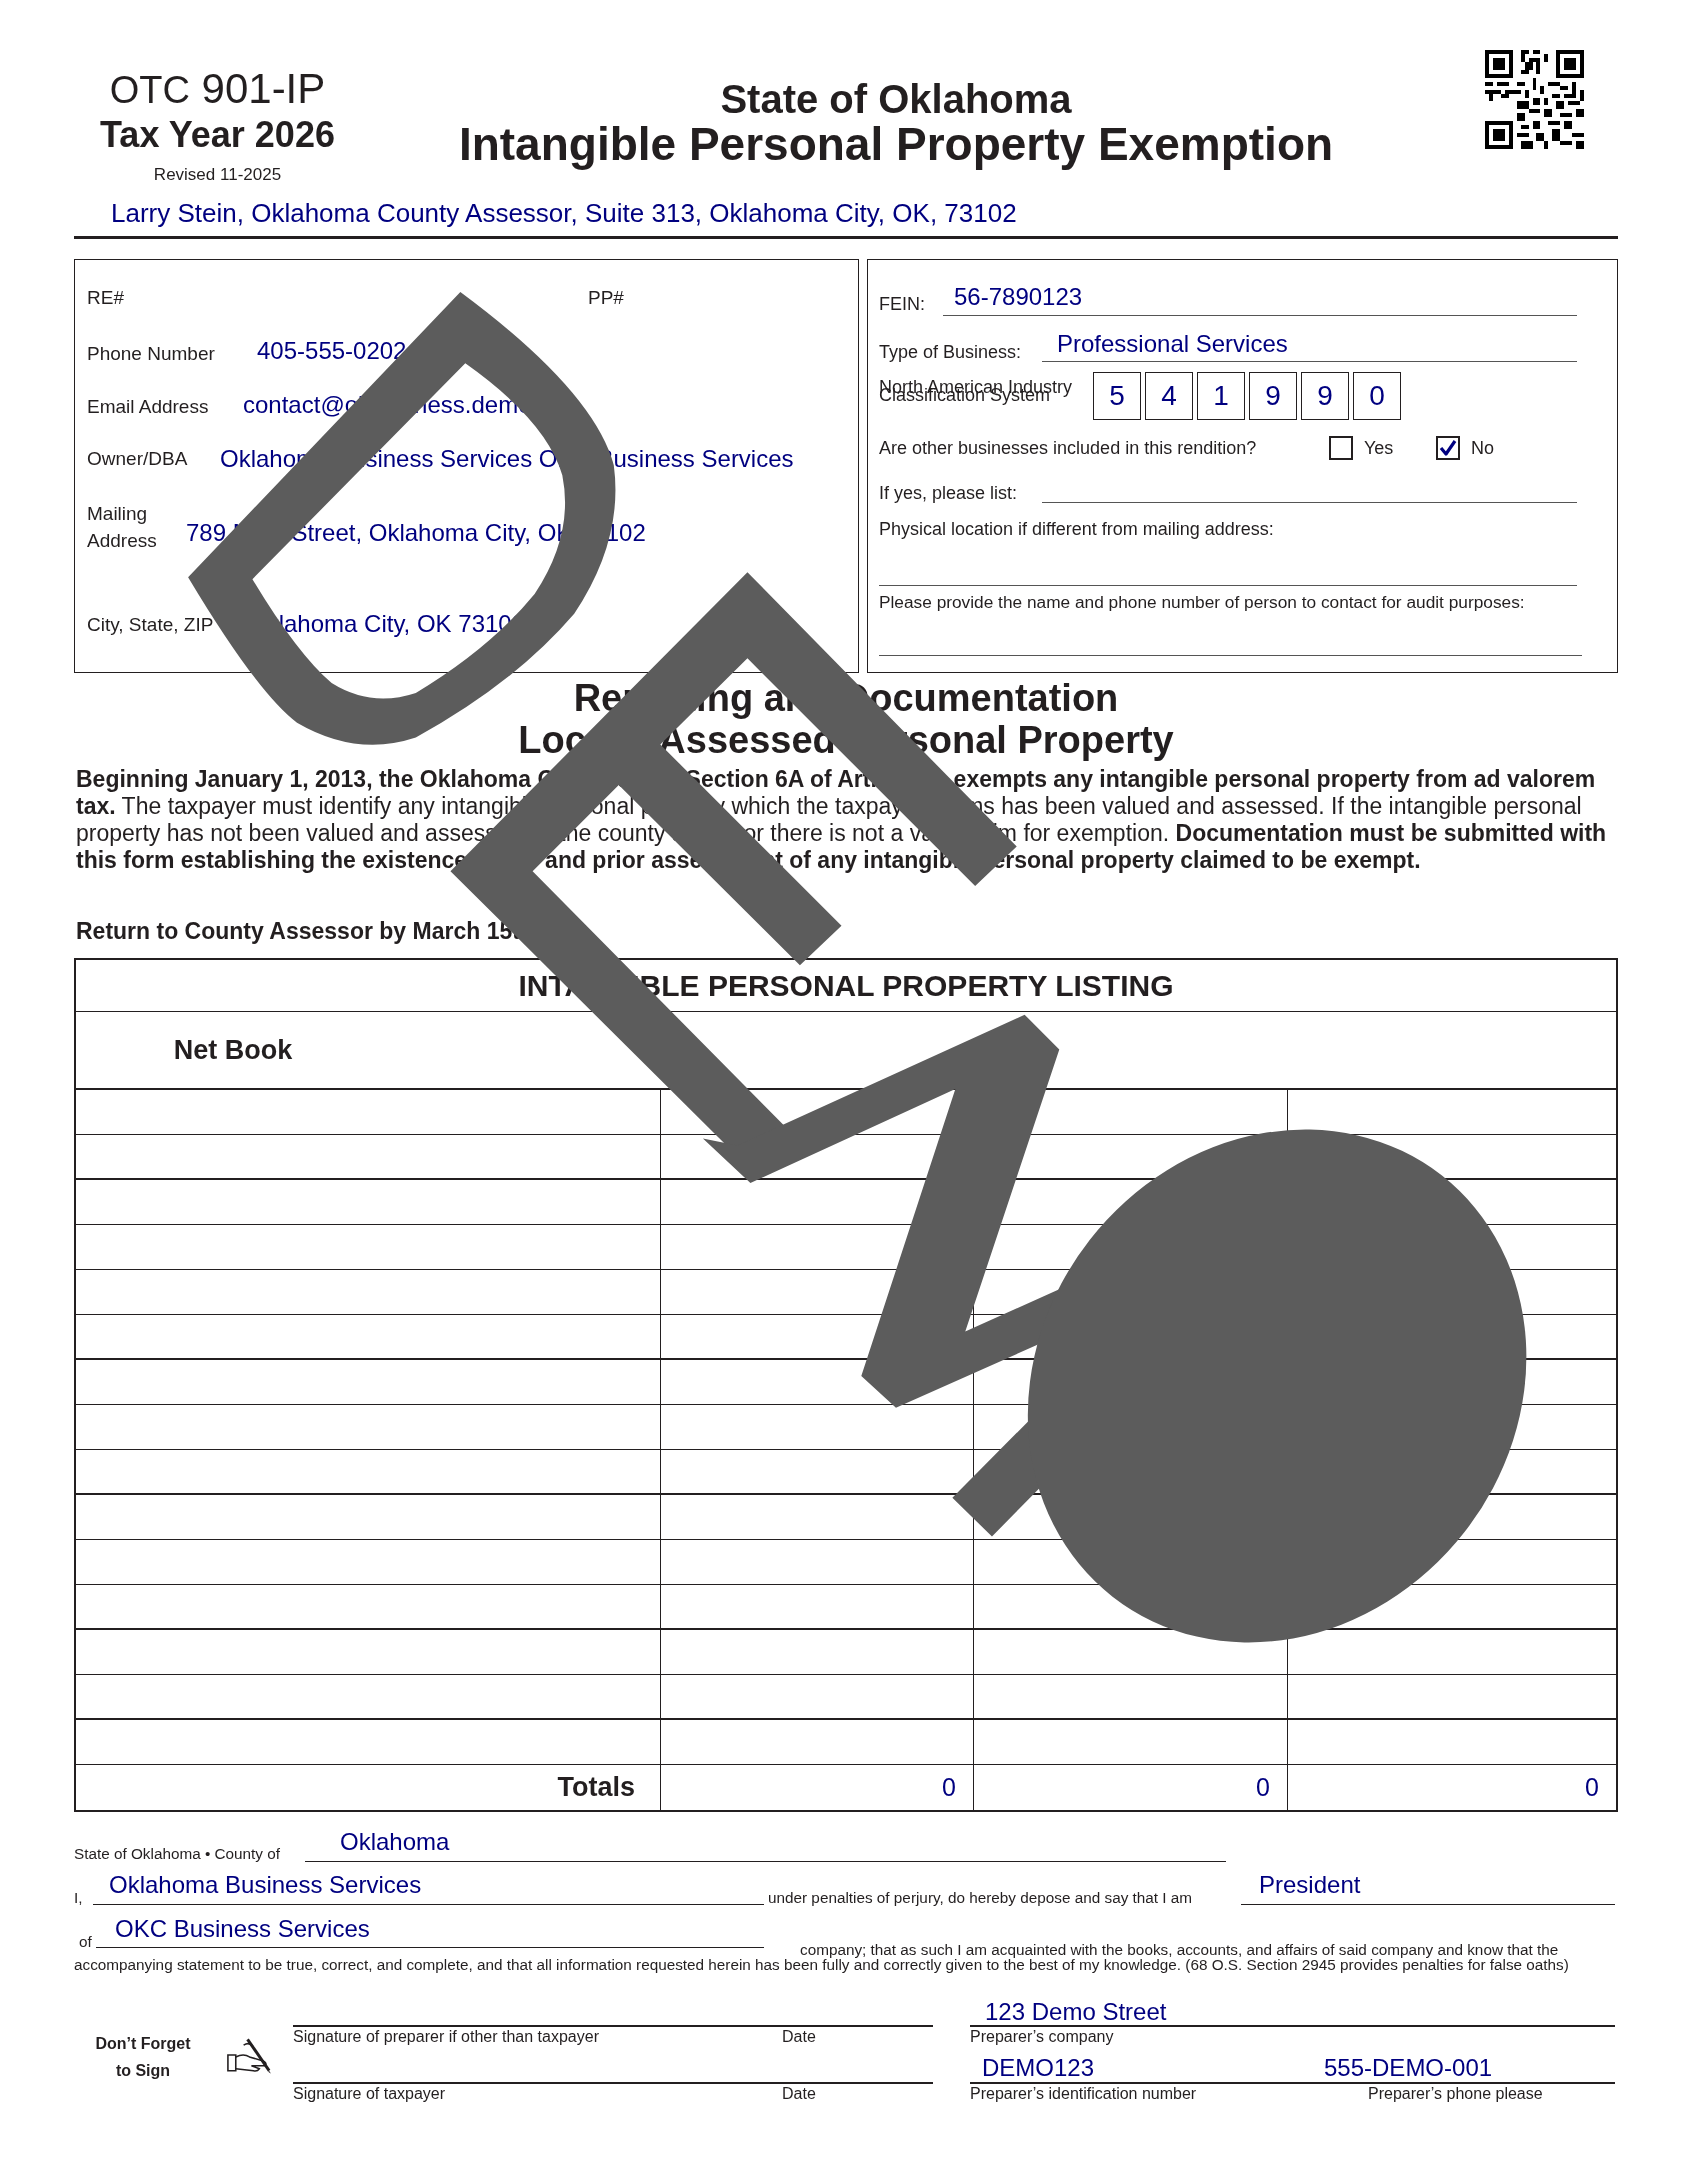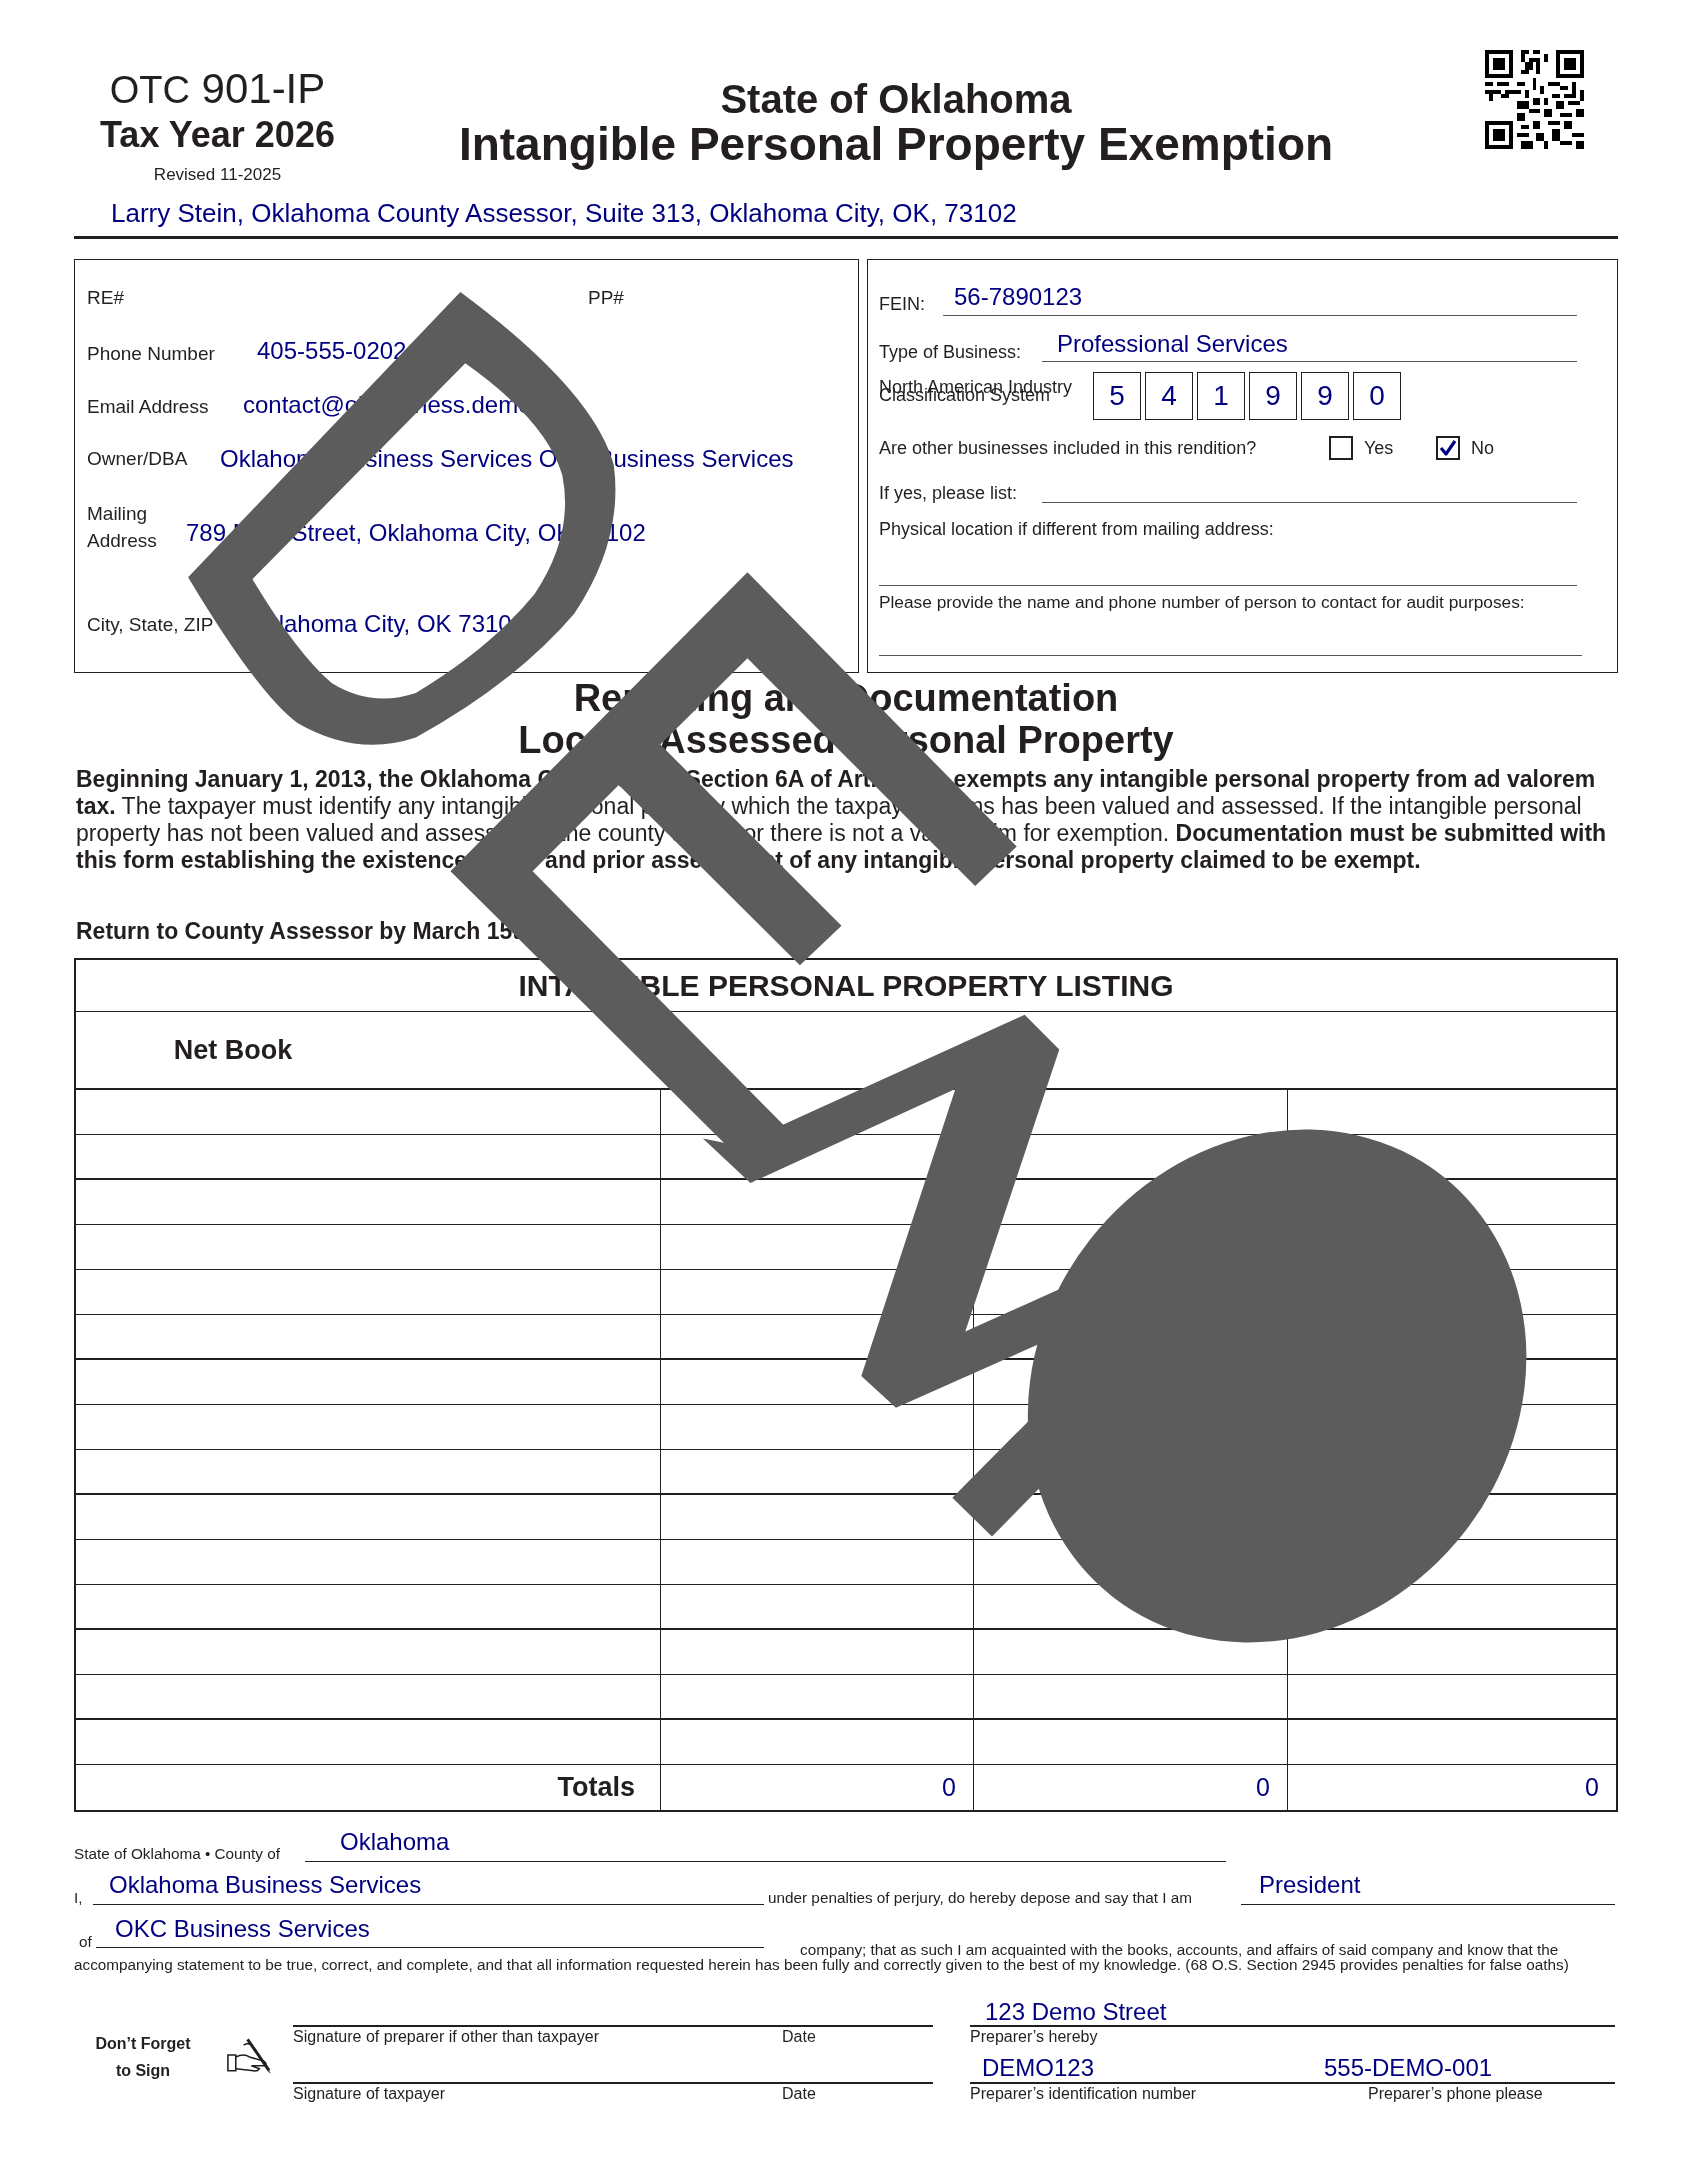--- a/index.html
+++ b/index.html
@@ -360,21 +360,21 @@
 <div class="abs sig-lbl" style="left:293px; top:2028px;">Signature of preparer if other than taxpayer</div>
 <div class="abs sig-lbl" style="left:782px; top:2028px;">Date</div>
 
 <div class="abs sig-line" style="left:293px; top:2082px; width:640px;"></div>
 <div class="abs" style="left:293px; top:2049px; width:640px; height:32px;"></div>
 <div class="abs sig-lbl" style="left:293px; top:2085px;">Signature of taxpayer</div>
 <div class="abs sig-lbl" style="left:782px; top:2085px;">Date</div>
 
 <div class="abs oath-val" style="left:985px; top:1998px;">123 Demo Street</div>
 <div class="abs sig-line" style="left:970px; top:2025px; width:645px;"></div>
-<div class="abs sig-lbl" style="left:970px; top:2028px;">Preparer’s hereby</div>
+<div class="abs sig-lbl" style="left:970px; top:2028px;">Preparer’s company</div>
 
 <div class="abs oath-val" style="left:982px; top:2054px;">DEMO123</div>
 <div class="abs oath-val" style="left:1324px; top:2054px;">555-DEMO-001</div>
 <div class="abs sig-line" style="left:970px; top:2082px; width:645px;"></div>
 <div class="abs sig-lbl" style="left:970px; top:2085px;">Preparer’s identification number</div>
 <div class="abs sig-lbl" style="left:1368px; top:2085px;">Preparer’s phone please</div>
 
 <svg class="abs watermark" viewBox="0 0 1700 2200">
   <g fill="#5c5c5c">
 

